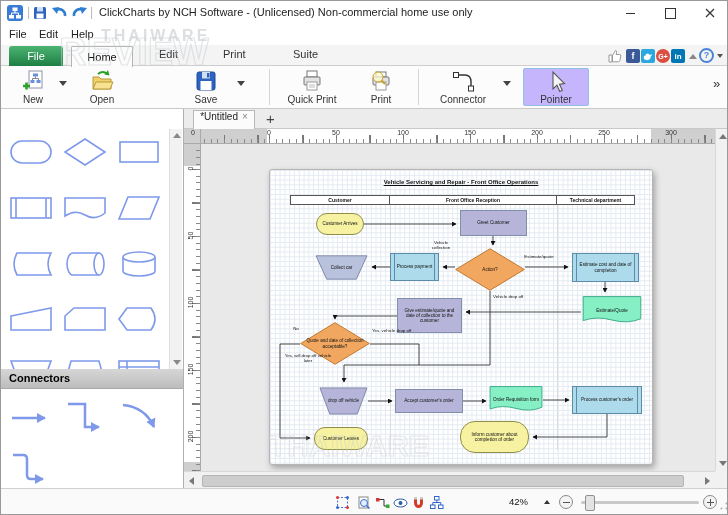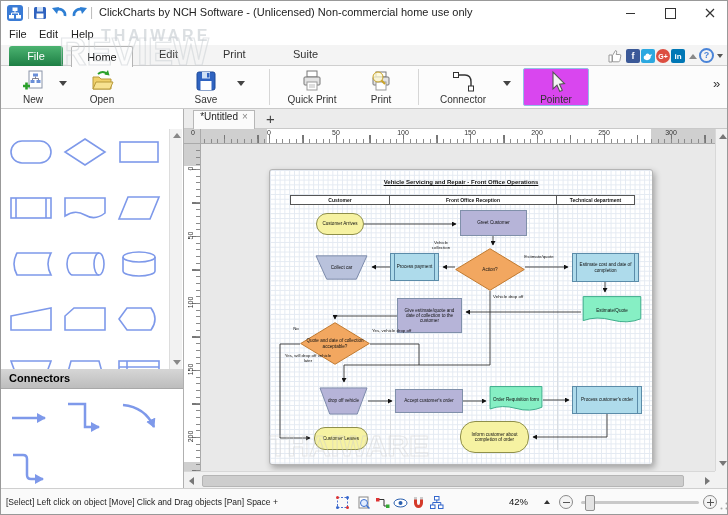--- a/index.html
+++ b/index.html
@@ -23,21 +23,21 @@
             border-radius:2px 2px 0 0;font-size:11px;text-align:center;line-height:20px;color:#111;box-sizing:border-box;z-index:3}
   .sicon{top:4px;width:14px;height:14px;border-radius:2px;display:flex;align-items:center;justify-content:center;
          color:#fff;font-size:9px;font-weight:bold}
   
   #toolbar{left:0;top:65px;width:100%;height:43px;background:#fcfcfc;border-bottom:1px solid #c9c9c9;box-sizing:border-box}
   .tbtn{display:flex;flex-direction:column;align-items:center;top:2px}
   .tbtn .ticon{height:26px;display:flex;align-items:center;justify-content:center}
   .tbtn .tlab{font-size:10px;color:#333;white-space:nowrap}
   .caret{width:0;height:0;border-left:4px solid transparent;border-right:4px solid transparent;border-top:5px solid #444;top:15px}
   .vsep{width:1px;top:3px;height:36px;background:#d6d6d6}
-  #btn-pointer{background:#d946ef;border:1px solid #92bfe6;border-radius:2px;width:66px;top:2px;height:38px;box-sizing:border-box}
+  #btn-pointer{background:#c4b5fd;border:1px solid #92bfe6;border-radius:2px;width:66px;top:2px;height:38px;box-sizing:border-box}
   
   #sidebar{left:0;top:108px;width:183px;height:379px;background:#fff;border-right:1px solid #b0b0b0;box-sizing:border-box}
   .phead{left:0;width:100%;height:20px;background:linear-gradient(#d6d6d6,#bdbdbd);border-bottom:1px solid #a8a8a8;
          font-size:11px;font-weight:bold;color:#000;line-height:19px;padding-left:8px;box-sizing:border-box}
   .phead .tri{position:absolute;right:14px;top:8px;width:0;height:0;border-left:5px solid transparent;
               border-right:5px solid transparent;border-top:6px solid #222}
   #palette{left:0;top:20px;width:182px;height:240px;background:#fff;overflow:hidden}
   .cell{position:absolute;width:44px;height:30px}
   .cell svg{width:100%;height:100%}
   #pal-scroll{position:absolute;right:1px;top:0;width:13px;height:240px;background:#f2f2f2;border-left:1px solid #ddd;box-sizing:border-box}
@@ -498,21 +498,20 @@
   <span class="chev" style="left:3px;bottom:5px;border-left:4px solid transparent;border-right:4px solid transparent;border-top:5px solid #777"></span>
 </div>
 <div class="abs" id="hscroll">
   <span class="chev" style="left:5px;top:5px;border-top:4px solid transparent;border-bottom:4px solid transparent;border-right:5px solid #777"></span>
   <div class="handle"></div>
   <span class="chev" style="right:5px;top:5px;border-top:4px solid transparent;border-bottom:4px solid transparent;border-left:5px solid #777"></span>
 </div>
 <div class="abs" id="scorner"></div>
 
 <div class="abs" id="statusbar">
-  <span class="abs" id="status-hint">[Select] Left click on object  [Move] Click and Drag objects  [Pan] Space +</span>
   <svg class="abs sicon15" style="left:334px">
     <rect x="2.5" y="2.5" width="10" height="10" fill="none" stroke="#4a6fd0" stroke-dasharray="2,1.5"></rect>
     <circle cx="2.5" cy="2.5" r="1.5" fill="#d33"></circle>
       <circle cx="12.5" cy="2.5" r="1.5" fill="#36c"></circle>
     <circle cx="2.5" cy="12.5" r="1.5" fill="#36c"></circle>
       <circle cx="12.5" cy="12.5" r="1.5" fill="#d33"></circle>
   </svg>
   <svg class="abs sicon15" style="left:355px">
     <rect x="3" y="2" width="9" height="11" fill="#fff" stroke="#888"></rect>
     <circle cx="8" cy="8" r="3.5" fill="rgba(200,220,255,0.5)" stroke="#3a6fd0"></circle>

